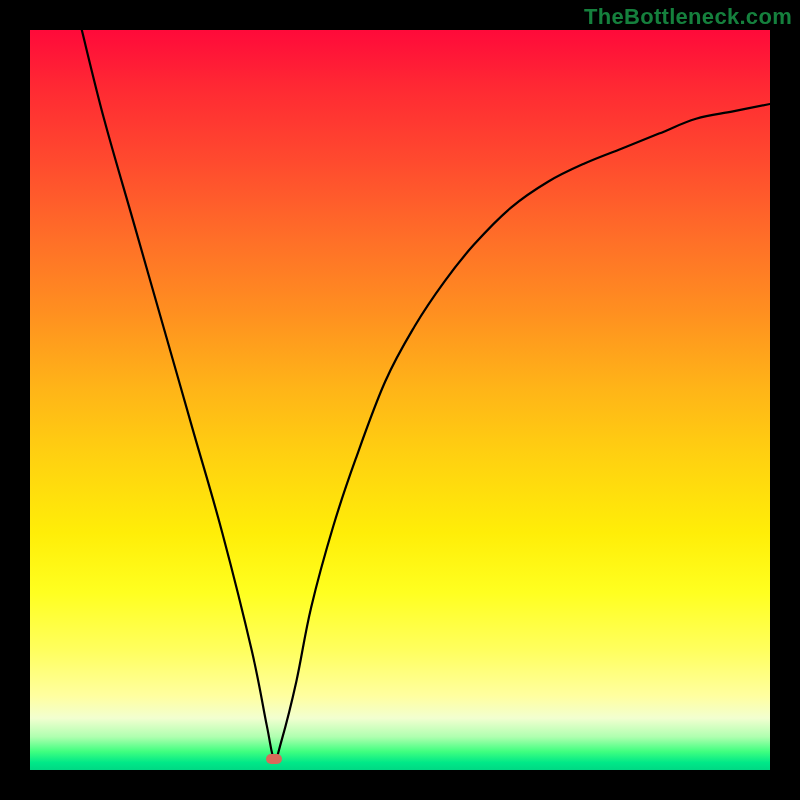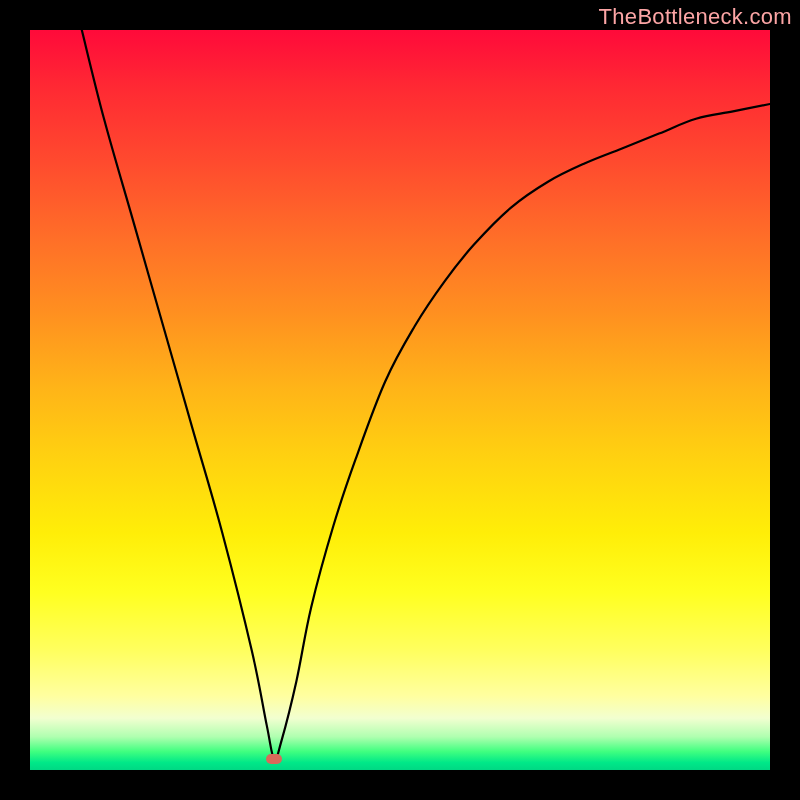--- a/index.html
+++ b/index.html
@@ -41,23 +41,23 @@
       #b0ffb0 95.5%,
       #40ff80 97.5%,
       #00e888 99%,
       #00d884 100%
     );
   }
   .watermark {
     position: absolute;
     top: 4px;
     right: 8px;
-    color: #fca5a5;
+    color: #15803d;
     font-size: 22px;
-    font-weight: 400;
+    font-weight: 700;
     letter-spacing: 0.3px;
     z-index: 5;
   }
   svg.curve {
     position: absolute;
     left: 0;
     top: 0;
     width: 740px;
     height: 740px;
   }

